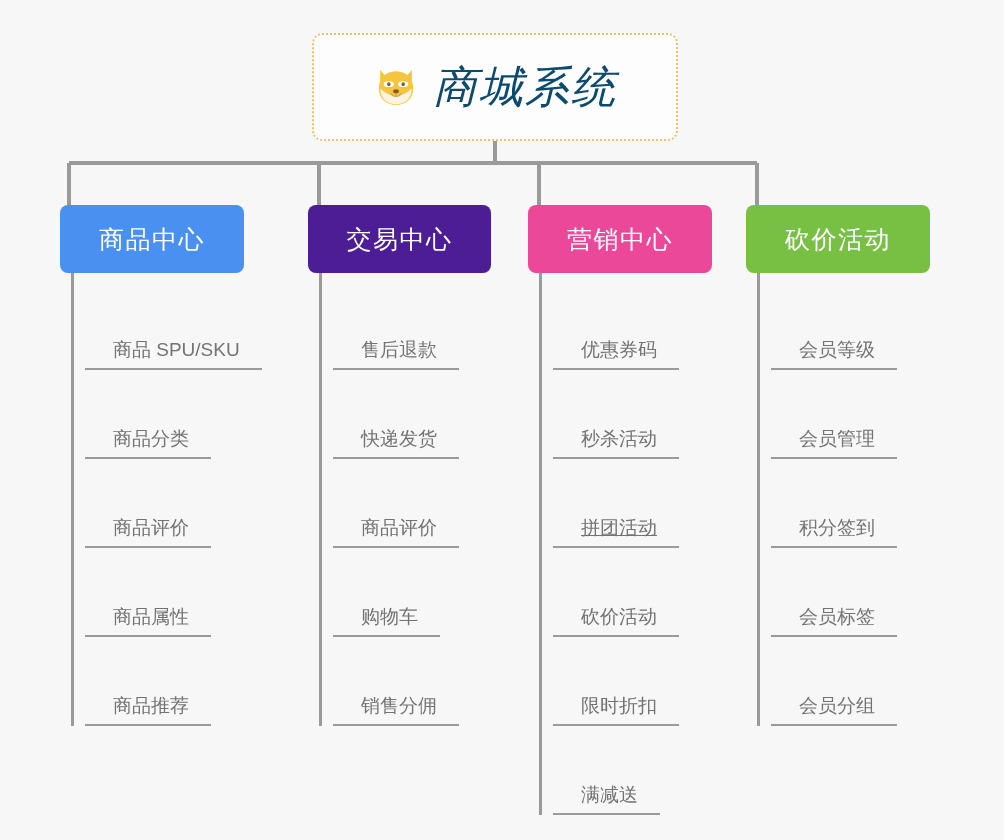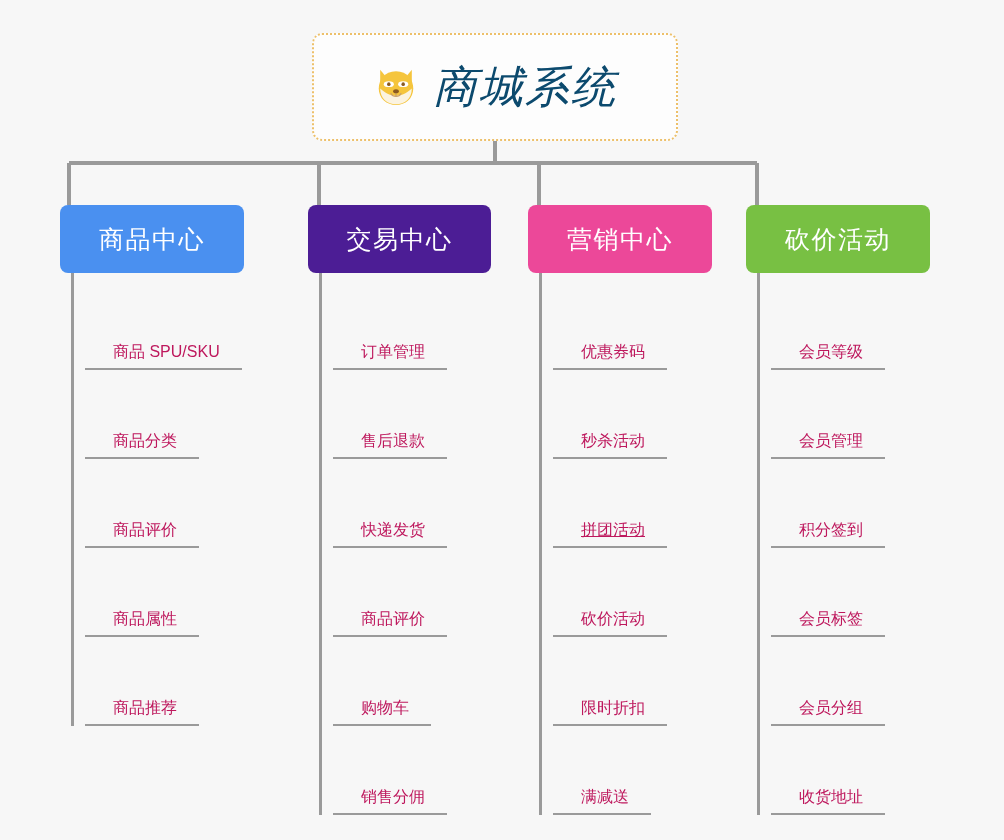--- a/index.html
+++ b/index.html
@@ -93,22 +93,22 @@
   }
   .leaf-item {
     height: 89px;
     display: flex;
     align-items: flex-end;
     box-sizing: border-box;
   }
   .leaf-underline {
     border-bottom: 2px solid #9a9a9a;
     padding: 0 22px 6px 28px;
-    font-size: 16px;
-    color: #be185d;
+    font-size: 19px;
+    color: #737373;
     white-space: nowrap;
     line-height: 1.25;
   }
 </style>
 </head>
 <body>
 
 <div id="mindmap">
 
   <svg class="connectors" viewBox="0 0 1004 840" xmlns="http://www.w3.org/2000/svg">
@@ -157,23 +157,20 @@
             <span class="leaf-underline" style="border-bottom-color: rgb(154, 154, 154);">商品推荐</span>
           </div>
         </div>
       </div>
       <div class="branch" style="left: 308px; width: 184px;">
         <div class="branch-box" style="background: #4c1d95; width: 183px;">
           <span>交易中心</span>
         </div>
         <div class="leaf-list" style="border-left-color: rgb(154, 154, 154);">
           <div class="leaf-item">
-            <span class="leaf-underline" style="border-bottom-color: rgb(154, 154, 154);">订单管理</span>
-          </div>
-          <div class="leaf-item">
             <span class="leaf-underline" style="border-bottom-color: rgb(154, 154, 154);">售后退款</span>
           </div>
           <div class="leaf-item">
             <span class="leaf-underline" style="border-bottom-color: rgb(154, 154, 154);">快递发货</span>
           </div>
           <div class="leaf-item">
             <span class="leaf-underline" style="border-bottom-color: rgb(154, 154, 154);">商品评价</span>
           </div>
           <div class="leaf-item">
             <span class="leaf-underline" style="border-bottom-color: rgb(154, 154, 154);">购物车</span>
@@ -221,19 +218,16 @@
           </div>
           <div class="leaf-item">
             <span class="leaf-underline" style="border-bottom-color: rgb(154, 154, 154); text-align: center;">积分签到</span>
           </div>
           <div class="leaf-item">
             <span class="leaf-underline" style="border-bottom-color: rgb(154, 154, 154);">会员标签</span>
           </div>
           <div class="leaf-item">
             <span class="leaf-underline" style="border-bottom-color: rgb(154, 154, 154);">会员分组</span>
           </div>
-          <div class="leaf-item">
-            <span class="leaf-underline" style="border-bottom-color: rgb(154, 154, 154);">收货地址</span>
-          </div>
         </div>
       </div>
     </div>
 </div>
 
 </body></html>

